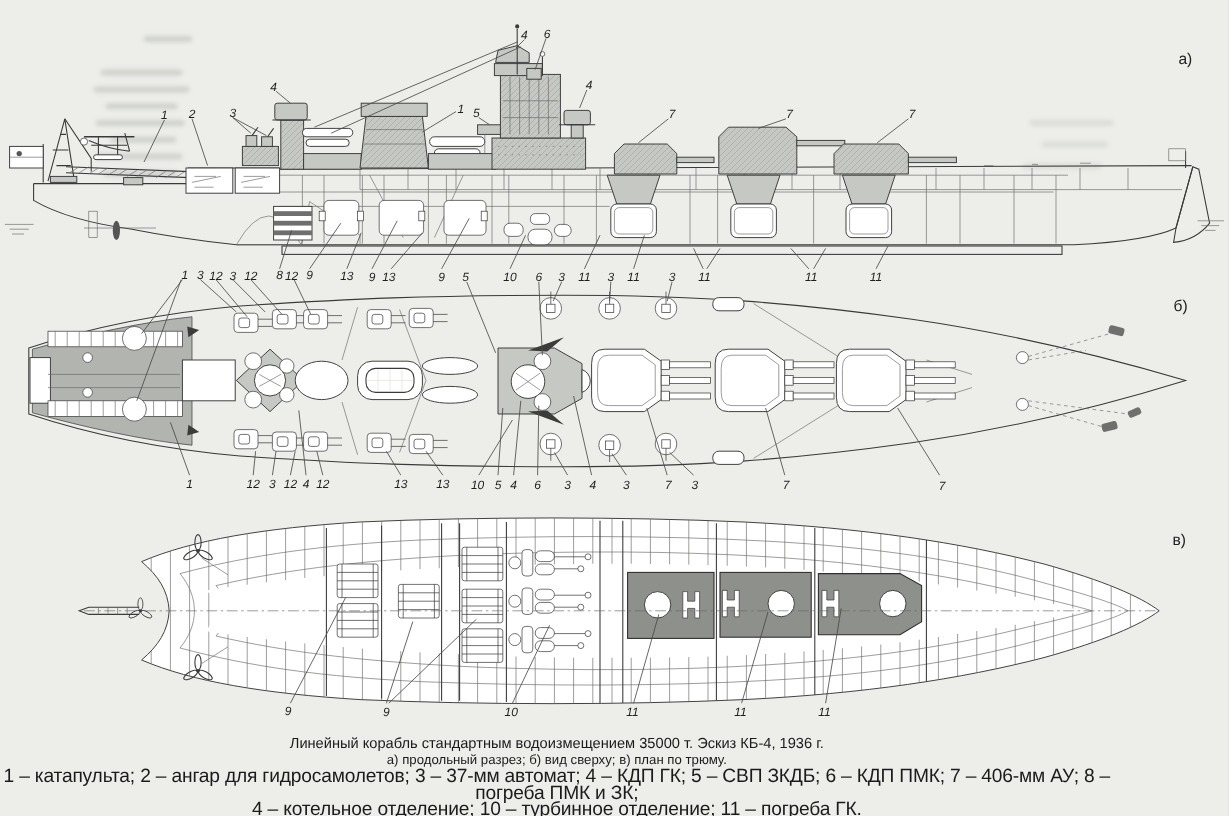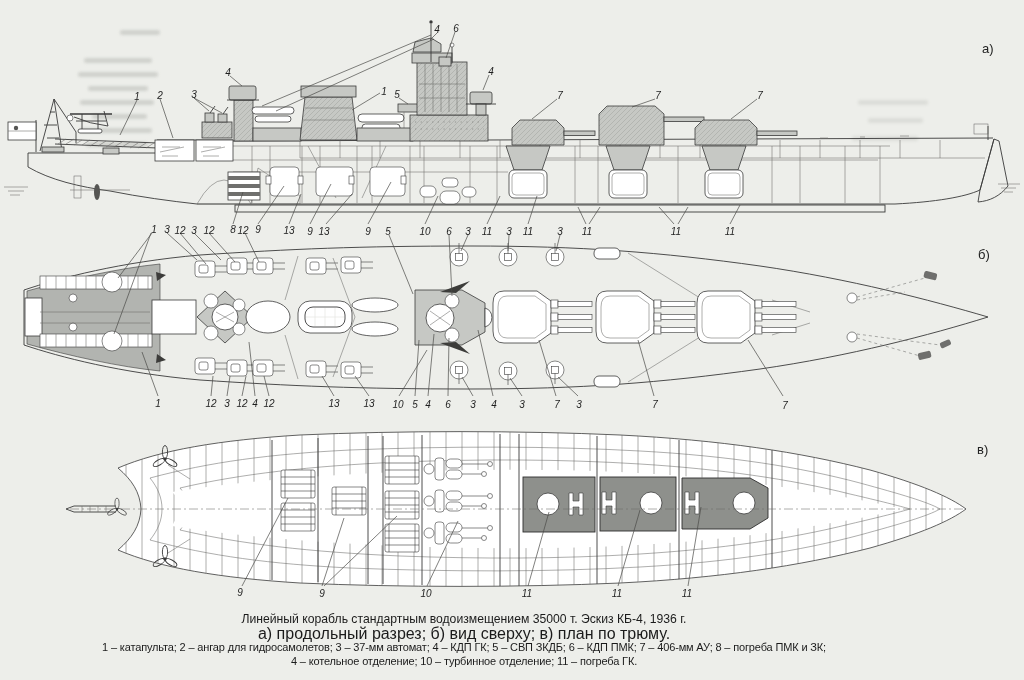--- a/index.html
+++ b/index.html
@@ -17,22 +17,22 @@
   .dk  {fill:#b2b4b0;stroke:#3a3a3a;stroke-width:.6;}
   .blk {fill:#3c3c3a;stroke:none;}
   .cl  {stroke:#4a4a48;stroke-width:.7;fill:none;}
   text.cn{font:italic 10px "Liberation Sans",sans-serif;fill:#1f1f1f;}
   
   .bleed{position:absolute;background:#c6c8c3;filter:blur(1.7px);opacity:.75;border-radius:2px;}
   .bleed.r{opacity:.45;}
   
   #caption{position:absolute;left:0;top:612px;width:928px;text-align:center;color:#1b1b1b;}
   #caption .t1{font-size:12.2px;line-height:15px;}
-  #caption .t2{font-size:16px;line-height:14px;}
-  #caption .lg{font-size:11px;line-height:13.5px;letter-spacing:-0.15px;}
+  #caption .t2{font-size:11px;line-height:14px;}
+  #caption .lg{font-size:16px;line-height:13.5px;letter-spacing:-0.15px;}
   .viewlabel{position:absolute;font-size:13px;color:#222;}
 </style>
 </head>
 <body>
 <div id="page">
 
 <div>
   <div class="bleed" style="left:84px;top:58px;width:68px;height:5px;"></div>
   <div class="bleed" style="left:78px;top:72px;width:80px;height:5px;"></div>
   <div class="bleed" style="left:88px;top:86px;width:60px;height:5px;"></div>

